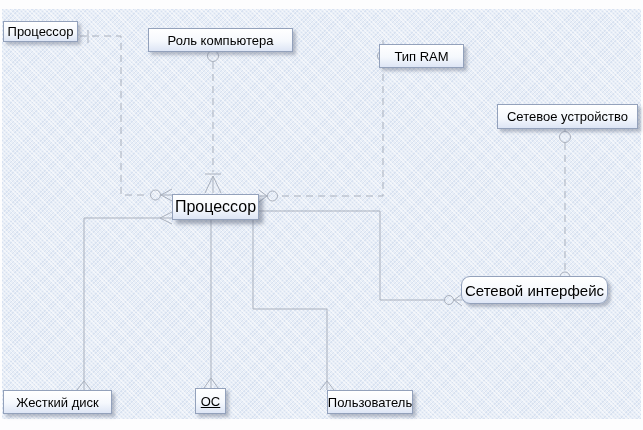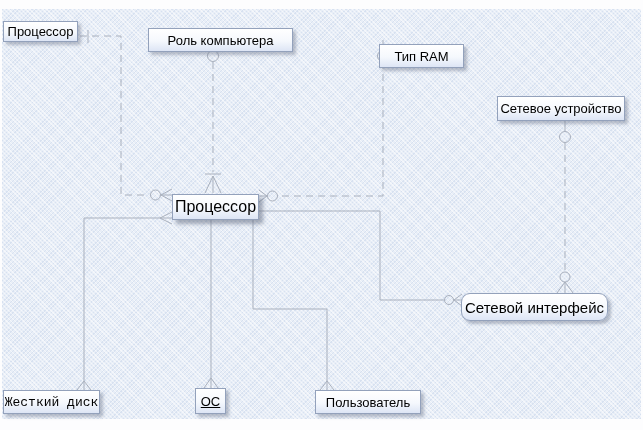--- a/index.html
+++ b/index.html
@@ -22,27 +22,27 @@
     position:absolute;box-sizing:border-box;
     display:flex;align-items:center;justify-content:center;
     background:linear-gradient(180deg,#ffffff 0%,#f5f8fd 55%,#dde5f5 100%);
     border:1px solid #93a1bb;
     box-shadow:3px 3px 3px rgba(110,120,140,.45);
     font-size:13px;color:#000;white-space:nowrap;padding:0 4px;text-align:center;
   }
   #e-processor{left:3px;top:21px;width:75px;height:21px;}
   #e-computer-role{left:148px;top:28px;width:145px;height:24px;}
   #e-ram-type{left:379px;top:15px;width:85px;height:24px;margin-top:29px;}
-  #e-network-device{left:497px;top:96px;width:128px;height:25px;}
+  #e-network-device{left:497px;top:104px;width:141px;height:25px;}
   #e-computer{left:172px;top:194px;width:87px;height:26px;font-size:16px;
               box-shadow:4px 4px 4px rgba(100,110,130,.55);}
-  #e-network-interface{left:461px;top:293px;width:147px;height:28px;border-radius:9px;font-size:15px;}
-  #e-hard-disk{left:3px;top:390px;width:97px;height:24px;font-family:Liberation Mono, monospace;}
+  #e-network-interface{left:461px;top:276px;width:147px;height:28px;border-radius:9px;font-size:15px;}
+  #e-hard-disk{left:3px;top:390px;width:109px;height:24px;}
   #e-os{left:195px;top:388px;width:31px;height:26px;text-decoration:underline;}
-  #e-user{left:315px;top:390px;width:106px;height:24px;}
+  #e-user{left:327px;top:390px;width:86px;height:24px;}
   .lbl{display:block;}
 </style>
 </head>
 <body>
 
 <div class="canvas"></div>
 
 <svg class="wires" viewBox="0 0 643 430">
 
   <g>

